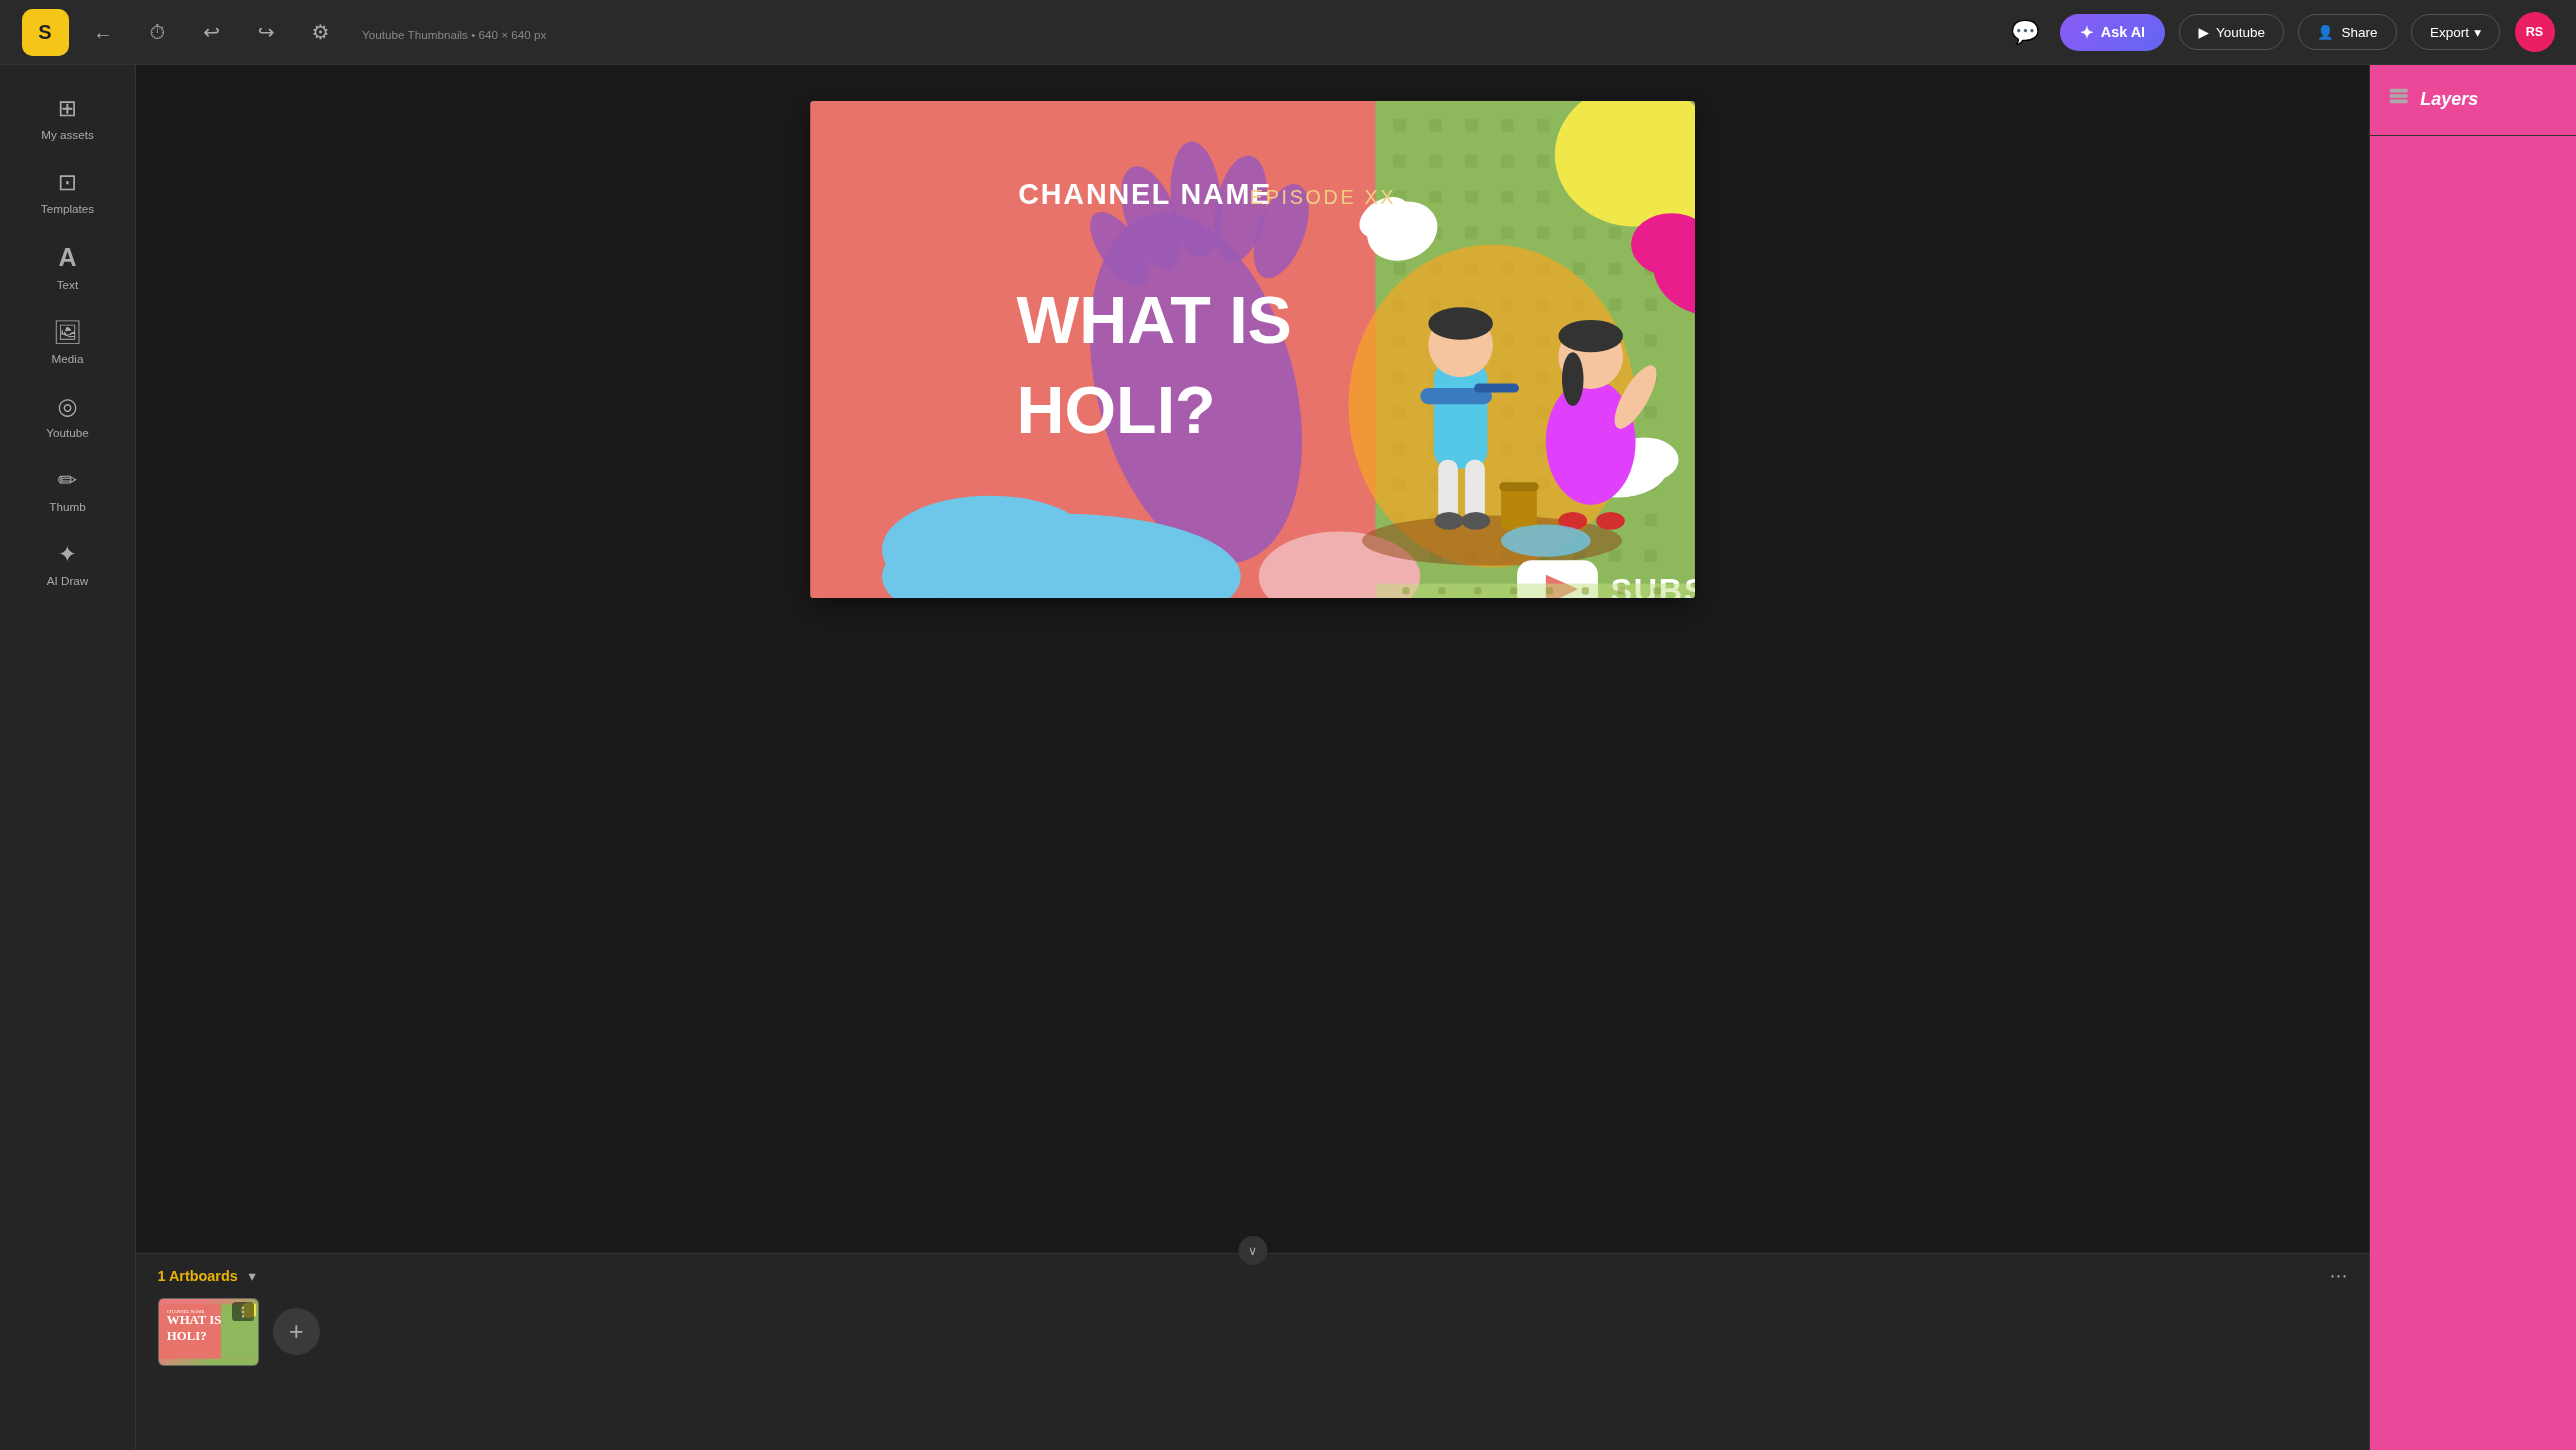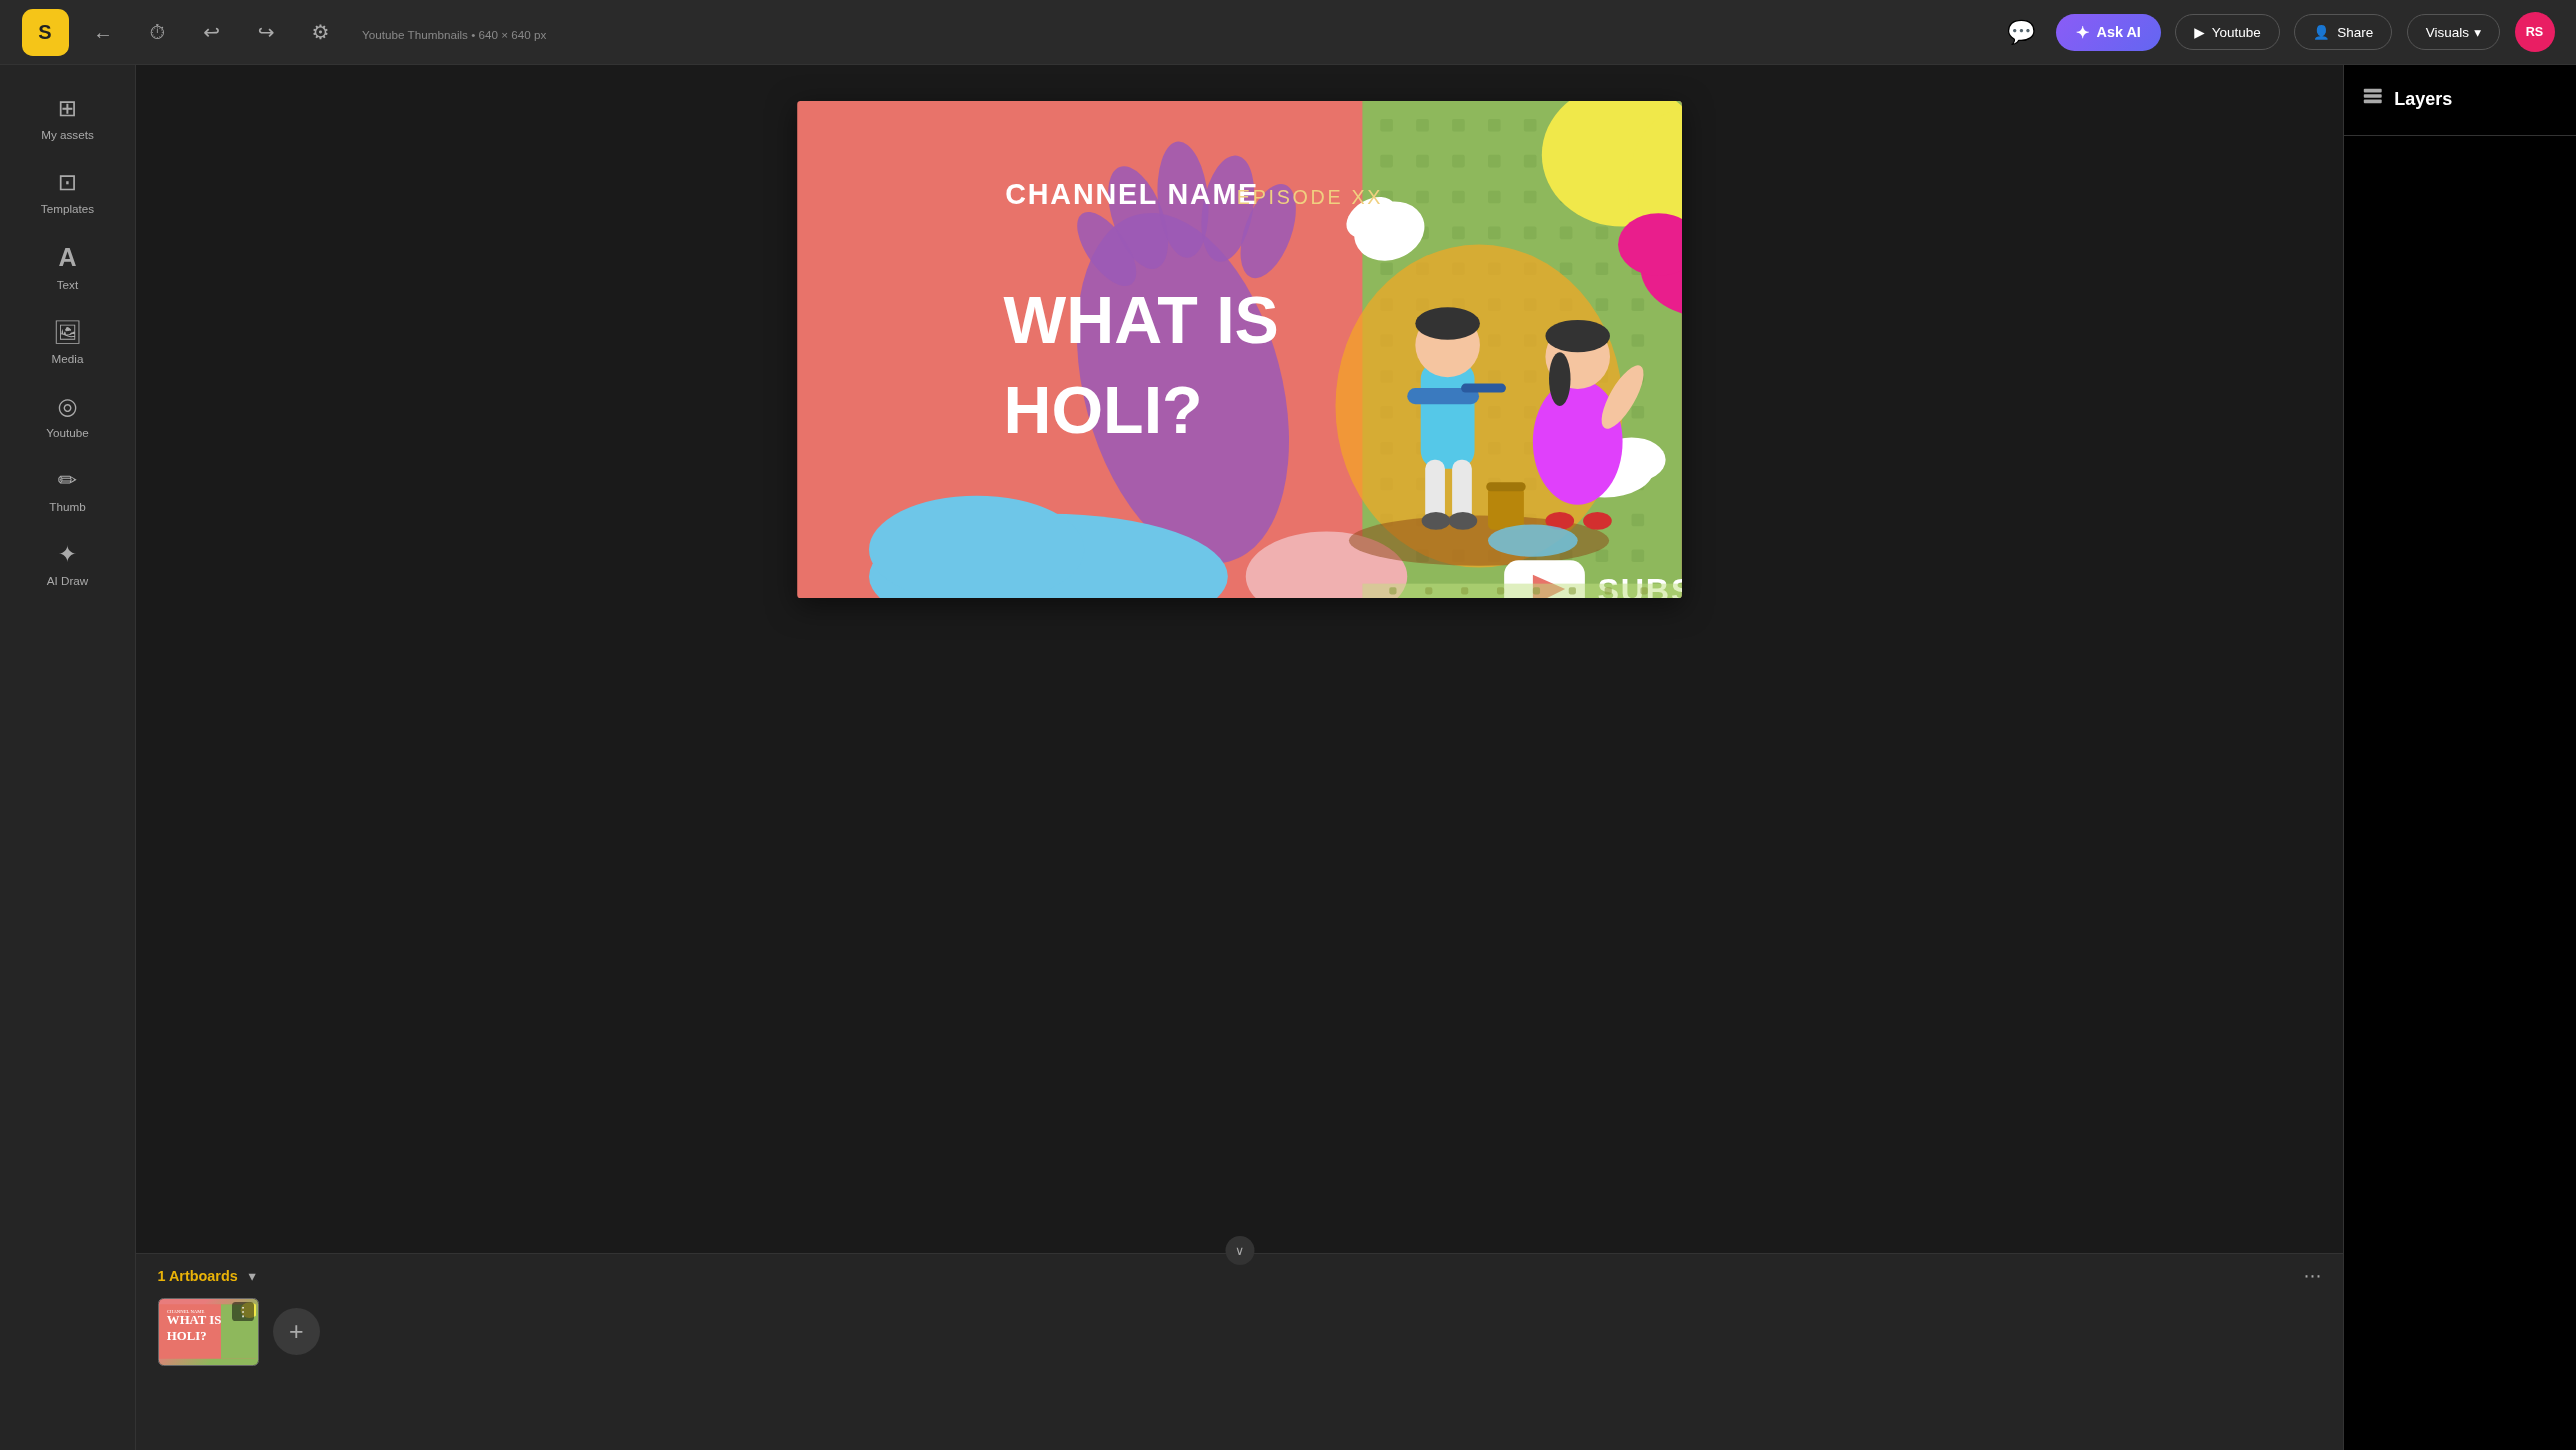--- a/index.html
+++ b/index.html
@@ -136,26 +136,27 @@
       display: flex;
       flex-direction: column;
       align-items: center;
       justify-content: flex-start;
       position: relative;
       overflow: hidden;
     }
 
     
     #layers-panel {
-      width: 233px;
-      background: #000000;
+      width: 207px;
+      background: #ec4899;
       border-left: 0.9px solid #333;
       display: flex;
       flex-direction: column;
       padding: 0;
+      font-style: italic;
     }
     .layers-header {
       display: flex;
       align-items: center;
       padding: 21.5px 18px;
       gap: 10.8px;
       font-size: 18px;
       font-weight: 600;
       border-bottom: 0.9px solid #333;
     }
@@ -298,21 +299,21 @@
     </button>
     <button class="present-btn">
       <span>▶</span>
       <span>Youtube</span>
     </button>
     <button class="share-btn">
       <span>👤</span>
       <span>Share</span>
     </button>
     <button class="export-btn">
-      <span>Visuals</span>
+      <span>Export</span>
       <span>▾</span>
     </button>
     <div class="avatar">RS</div>
   </div>
 </div>
 
 <div id="main">
 
   <div id="sidebar">
     <div class="sidebar-item">

